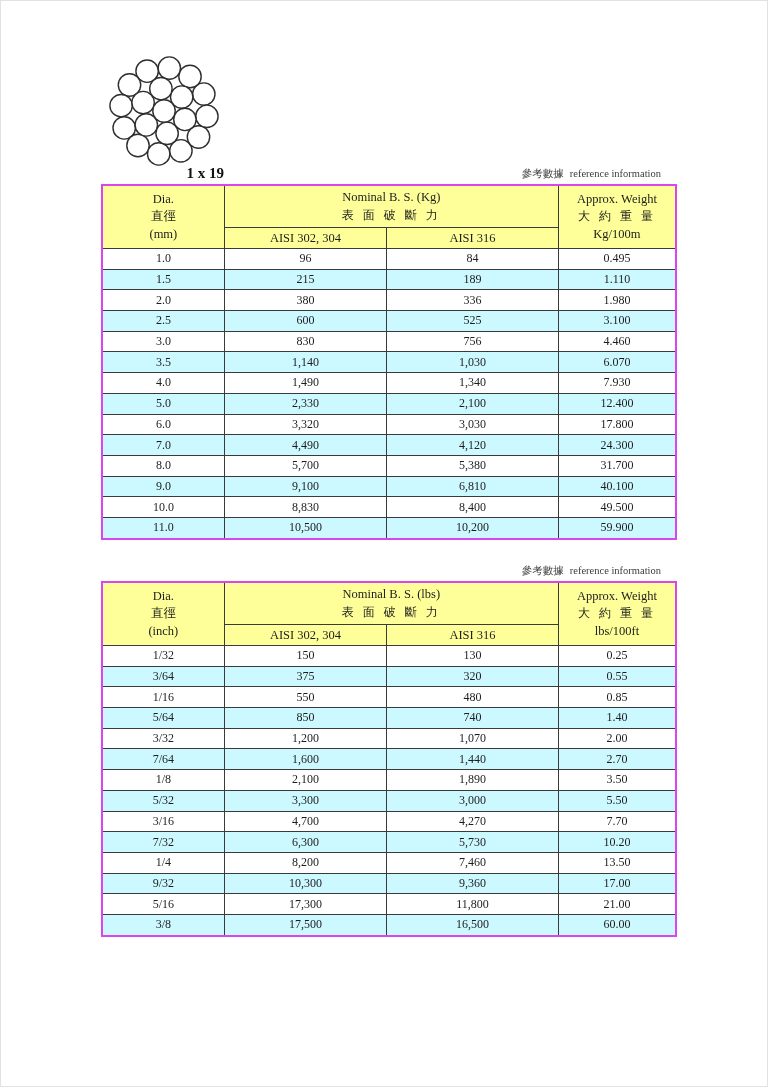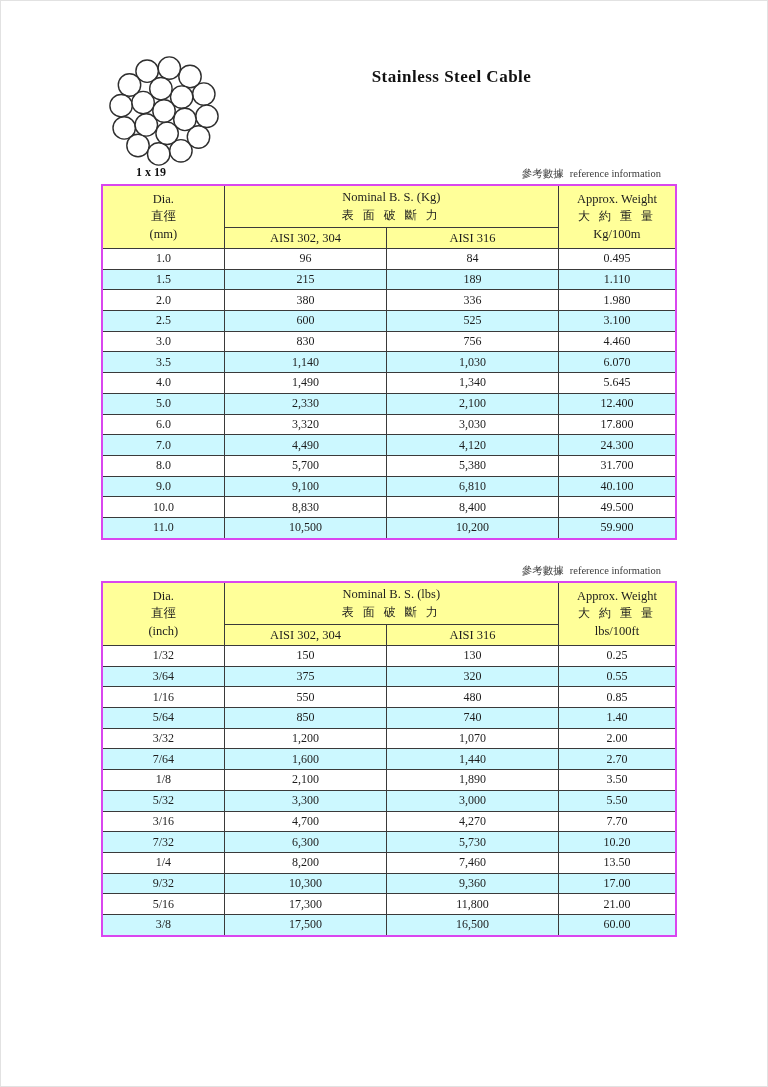--- a/index.html
+++ b/index.html
@@ -7,22 +7,22 @@
     position:relative;width:768px;height:1087px;background:#fff;
     font-family:"Liberation Serif","DejaVu Serif",serif;color:#1a1a1a;
     box-sizing:border-box;border:1px solid #e2e2e2;overflow:hidden;
   }
   .doc-title{
     position:absolute;top:66px;left:283px;width:335px;text-align:center;
     font-size:17px;font-weight:bold;letter-spacing:.5px;color:#111;
   }
   .diagram{position:absolute;top:50px;left:103px;width:120px;height:120px;}
   .diagram-label{
-    position:absolute;top:164px;left:90px;width:120px;text-align:center;
-    font-size:12px;font-weight:bold;color:#111;
+    position:absolute;top:164px;left:103px;width:120px;text-align:right;
+    font-size:15px;font-weight:bold;color:#111;
   }
   .ref-note{
     position:absolute;right:106px;width:300px;text-align:right;
     font-size:10.5px;color:#3c3c3c;
   }
   .ref-note .zh{margin-right:6px;}
   .ref-note-1{top:166px;}
   .ref-note-2{top:563px;}
   table.spec{
     position:absolute;left:100px;width:576px;border-collapse:collapse;
@@ -73,21 +73,20 @@
       <circle cx="39.1" cy="51.6" r="11.2"></circle>
         <circle cx="42.3" cy="73.9" r="11.2"></circle>
       <circle cx="63.1" cy="82.3" r="11.2"></circle>
         <circle cx="80.9" cy="68.4" r="11.2"></circle>
 
       <circle cx="60" cy="60" r="11.2"></circle>
     </g>
   </svg>
   <div class="diagram-label">1 x 19</div>
 
-  <div class="doc-title">Stainless Steel Cable</div>
 
   <div class="ref-note ref-note-1">
     <span class="zh">參考數據</span><span>reference information</span>
   </div>
 
   <table class="spec" id="table-metric">
     <colgroup>
         <col class="c-dia">
         <col class="c-a">
         <col class="c-b">
@@ -149,21 +148,21 @@
         <tr>
           <td>3.5</td>
           <td>1,140</td>
           <td>1,030</td>
           <td>6.070</td>
         </tr>
         <tr>
           <td>4.0</td>
           <td>1,490</td>
           <td>1,340</td>
-          <td>5.645</td>
+          <td>7.930</td>
         </tr>
         <tr>
           <td>5.0</td>
           <td>2,330</td>
           <td>2,100</td>
           <td>12.400</td>
         </tr>
         <tr>
           <td>6.0</td>
           <td>3,320</td>

